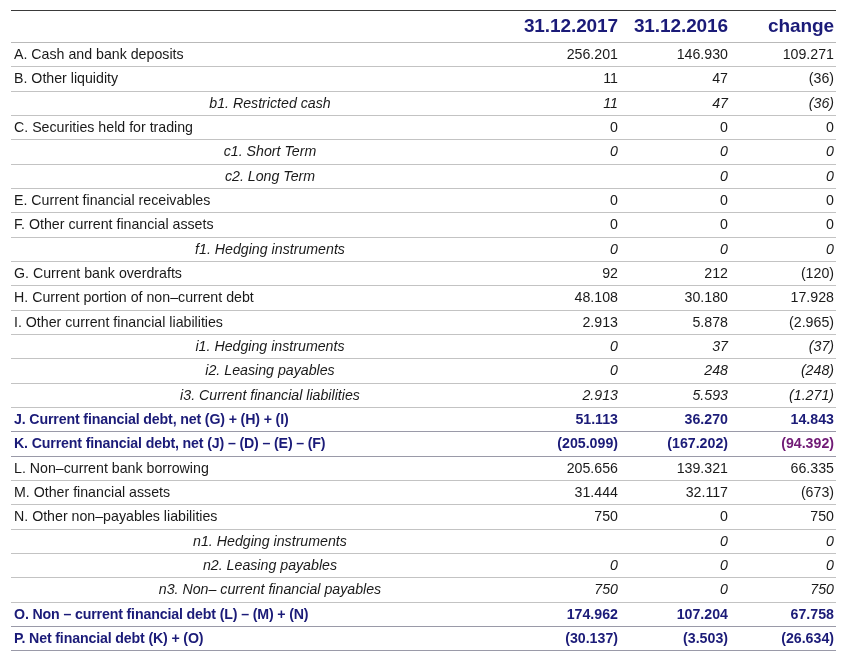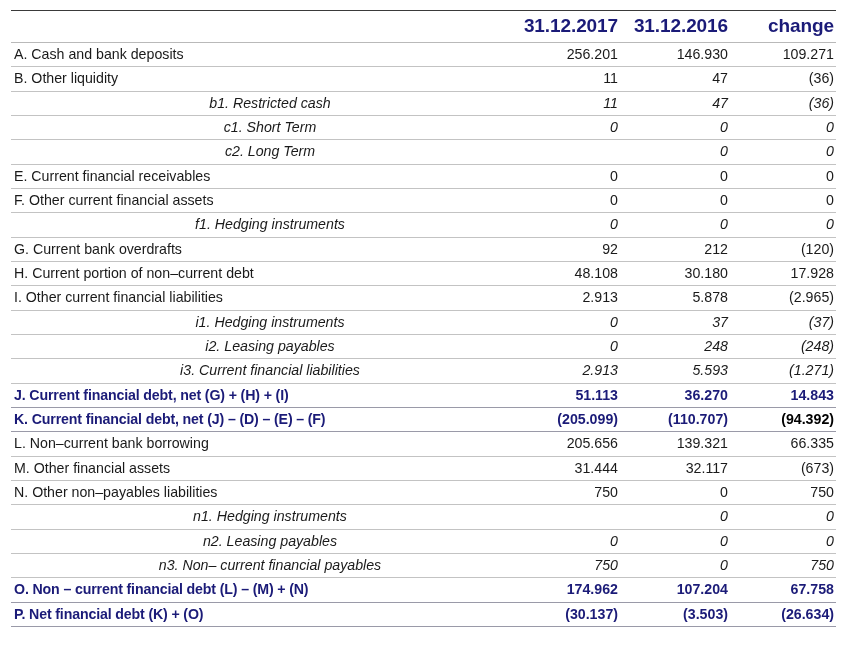--- a/index.html
+++ b/index.html
@@ -114,20 +114,26 @@
           <td class="val">11</td>
           <td class="val">47</td>
           <td class="val">(36)</td>
         </tr>
         <tr class="data-row r-sub">
           <td class="lbl">b1. Restricted cash</td>
           <td class="val">11</td>
           <td class="val">47</td>
           <td class="val">(36)</td>
         </tr>
+        <tr class="data-row r-normal">
+          <td class="lbl">C. Securities held for trading</td>
+          <td class="val">0</td>
+          <td class="val">0</td>
+          <td class="val">0</td>
+        </tr>
         <tr class="data-row r-sub">
           <td class="lbl">c1. Short Term</td>
           <td class="val">0</td>
           <td class="val">0</td>
           <td class="val">0</td>
         </tr>
         <tr class="data-row r-sub">
           <td class="lbl">c2. Long Term</td>
           <td class="val"></td>
           <td class="val">0</td>
@@ -189,22 +195,22 @@
         </tr>
         <tr class="data-row r-total">
           <td class="lbl" style="color: rgb(27, 27, 120);">J. Current financial debt, net (G) + (H) + (I)</td>
           <td class="val" style="color: rgb(27, 27, 120);">51.113</td>
           <td class="val" style="color: rgb(27, 27, 120);">36.270</td>
           <td class="val" style="color: rgb(27, 27, 120);">14.843</td>
         </tr>
         <tr class="data-row r-total">
           <td class="lbl" style="color: rgb(27, 27, 120);">K. Current financial debt, net (J) – (D) – (E) – (F)</td>
           <td class="val" style="color: rgb(27, 27, 120);">(205.099)</td>
-          <td class="val" style="color: rgb(27, 27, 120);">(110.707)</td>
-          <td class="val" style="color: #000000;">(94.392)</td>
+          <td class="val" style="color: rgb(27, 27, 120);">(167.202)</td>
+          <td class="val" style="color: #701a75;">(94.392)</td>
         </tr>
         <tr class="data-row r-normal">
           <td class="lbl">L. Non–current bank borrowing</td>
           <td class="val">205.656</td>
           <td class="val">139.321</td>
           <td class="val">66.335</td>
         </tr>
         <tr class="data-row r-normal">
           <td class="lbl">M. Other financial assets</td>
           <td class="val">31.444</td>

